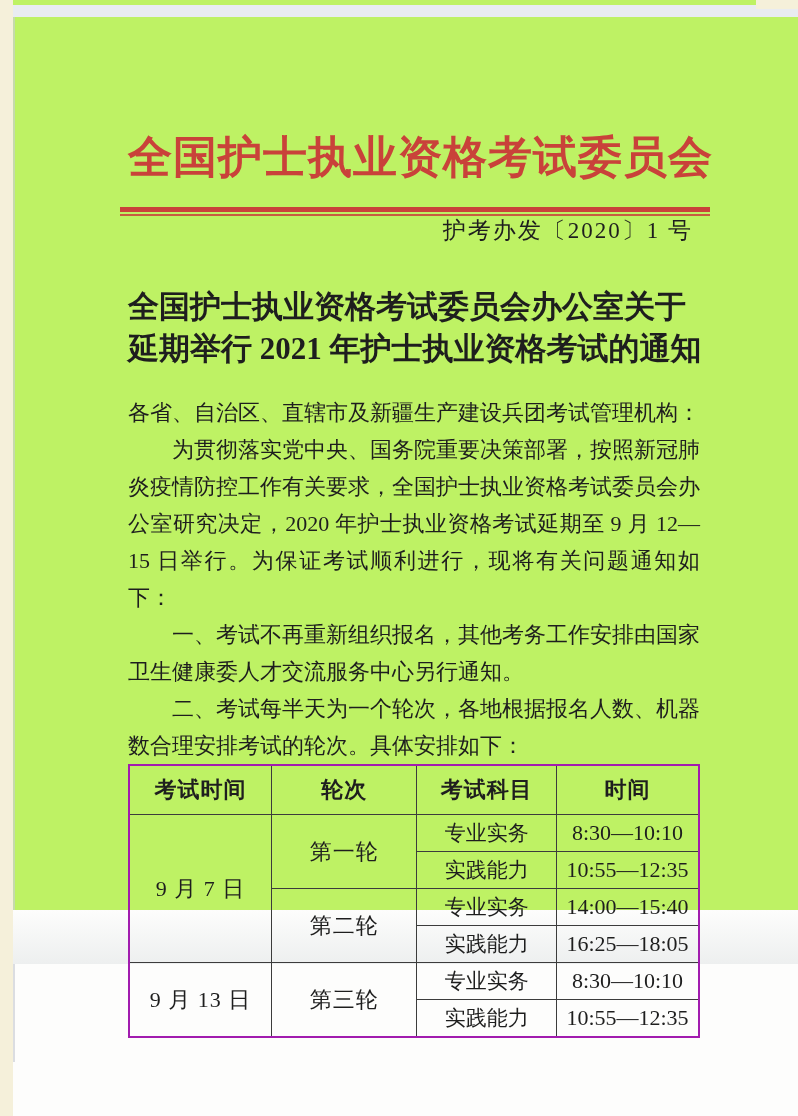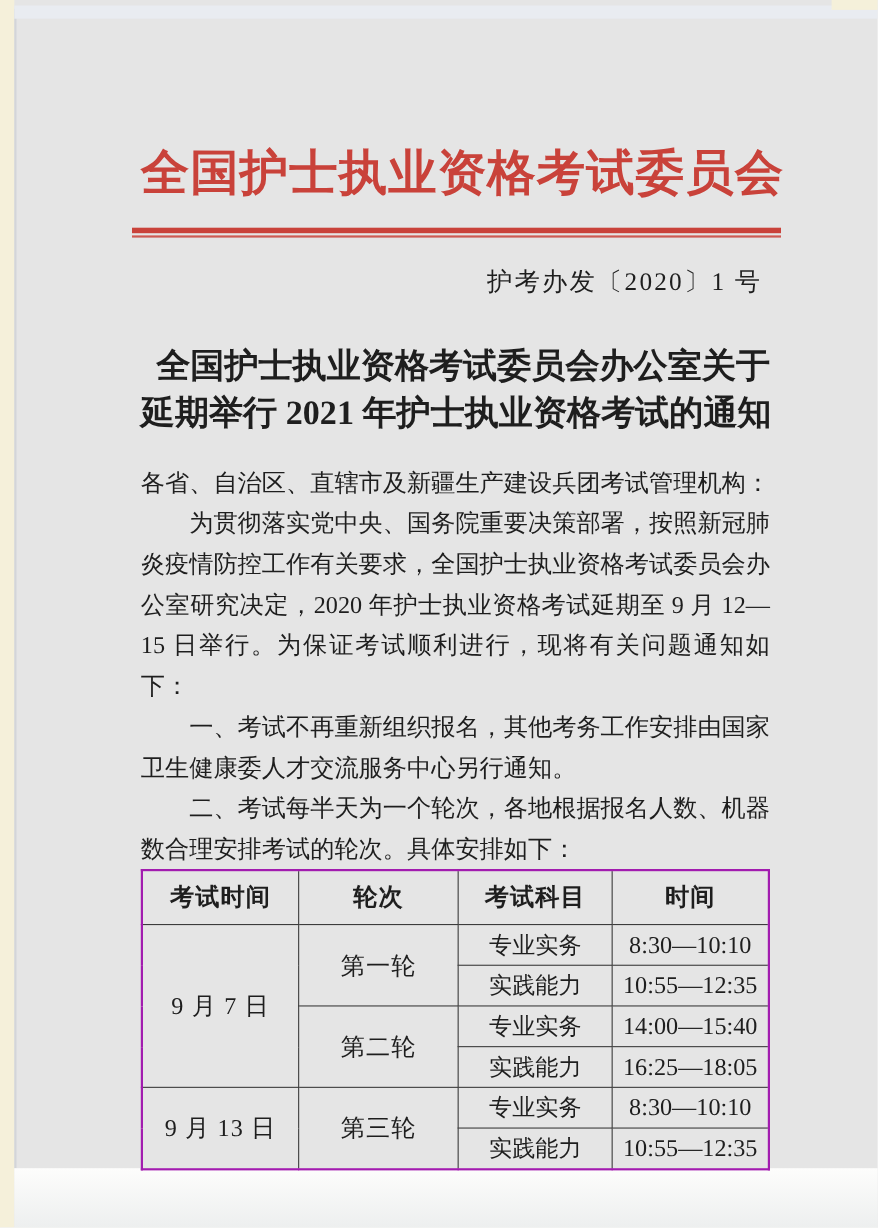--- a/index.html
+++ b/index.html
@@ -8,22 +8,22 @@
     width: 798px;
     height: 1116px;
     overflow: hidden;
     background: #fdfdfc;
     font-family: "Liberation Serif", "DejaVu Serif", serif;
     color: #1e1e1e;
   }
   .page {
     position: relative;
     width: 798px;
-    height: 1116px;
-    background: #e5e5e5;
+    height: 964px;
+    background: #bef264;
   }
   
   .edge-left {
     position: absolute; left: 0; top: 0;
     width: 13px; height: 1116px;
     background: #f5f0da;
   }
   .edge-line {
     position: absolute; left: 13px; top: 8px;
     width: 2px; height: 1054px;
@@ -60,33 +60,32 @@
   }
   .red-rule {
     margin-top: 25px;
     margin-left: -8px;
     width: 590px;
   }
   .red-rule .thick { height: 5px; }
   .red-rule .gap   { height: 2px; background: transparent; }
   .red-rule .thin  { height: 2px; opacity: 0.85; }
   .doc-number {
-    margin-top: 26px;
     font-size: 23px;
     line-height: 30px;
     text-align: right;
     padding-right: 7px;
     letter-spacing: 2px;
   }
   .doc-title {
     margin: 40px 0 0 0;
     font-size: 31px;
     line-height: 42px;
     font-weight: bold;
-    text-align: right;
+    text-align: left;
   }
   .doc-title span { display: block; white-space: nowrap; }
   .body-block {
     margin-top: 24px;
     font-size: 22px;
     line-height: 37px;
     text-align: justify;
   }
   .body-block p { margin: 0; }
   .body-block p.indent { text-indent: 2em; }

